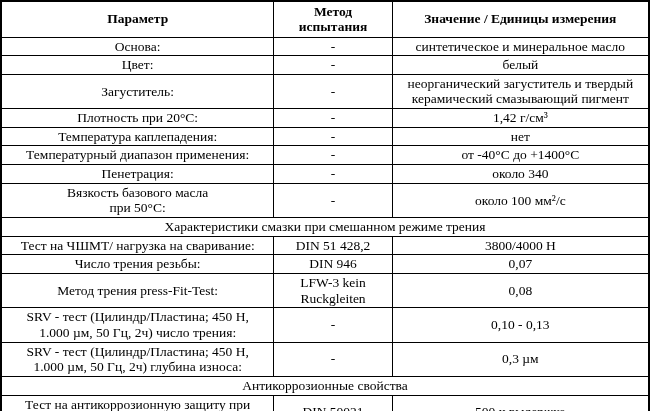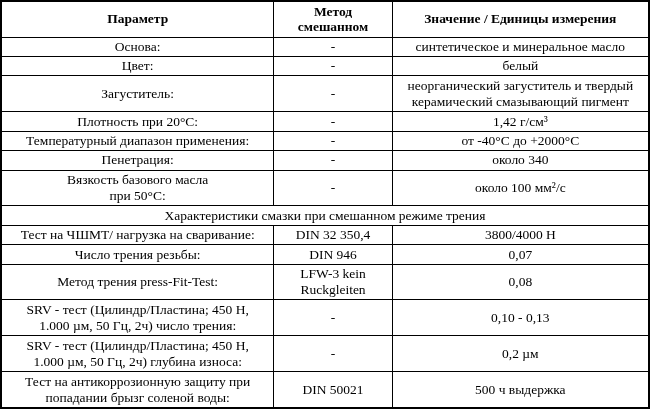--- a/index.html
+++ b/index.html
@@ -54,21 +54,21 @@
   <table class="specs">
     <colgroup>
       <col class="c1">
       <col class="c2">
       <col class="c3">
     </colgroup>
     <thead>
       <tr class="header-row">
         <th>Параметр</th>
         <th>Метод
-смешанном</th>
+испытания</th>
         <th>Значение / Единицы измерения</th>
       </tr>
     </thead>
     <tbody>
         <tr class="single-row">
           <td>Основа:</td>
           <td>-</td>
           <td>синтетическое и минеральное масло</td>
         </tr>
         <tr class="single-row">
@@ -80,41 +80,46 @@
           <td>Загуститель:</td>
           <td>-</td>
           <td>неорганический загуститель и твердый керамический смазывающий пигмент</td>
         </tr>
         <tr class="single-row">
           <td>Плотность при 20°С:</td>
           <td>-</td>
           <td>1,42 г/см³</td>
         </tr>
         <tr class="single-row">
+          <td>Температура каплепадения:</td>
+          <td>-</td>
+          <td>нет</td>
+        </tr>
+        <tr class="single-row">
           <td>Температурный диапазон применения:</td>
           <td>-</td>
-          <td>от -40°С до +2000°С</td>
+          <td>от -40°С до +1400°С</td>
         </tr>
         <tr class="single-row">
           <td>Пенетрация:</td>
           <td>-</td>
           <td>около 340</td>
         </tr>
         <tr class="double-row">
           <td>Вязкость базового масла
 при 50°С:</td>
           <td>-</td>
           <td>около 100 мм²/с</td>
         </tr>
         <tr class="section-row">
           <td colspan="3" class="section-cell">Характеристики смазки при смешанном режиме трения</td>
         </tr>
         <tr class="single-row">
           <td>Тест на ЧШМТ/ нагрузка на сваривание:</td>
-          <td>DIN 32 350,4</td>
+          <td>DIN 51 428,2</td>
           <td>3800/4000 Н</td>
         </tr>
         <tr class="single-row">
           <td>Число трения резьбы:</td>
           <td>DIN 946</td>
           <td>0,07</td>
         </tr>
         <tr class="double-row">
           <td>Метод трения press-Fit-Test:</td>
           <td>LFW-3 kein
@@ -124,21 +129,24 @@
         <tr class="double-row">
           <td>SRV - тест (Цилиндр/Пластина; 450 Н,
 1.000 µм, 50 Гц, 2ч) число трения:</td>
           <td>-</td>
           <td>0,10 - 0,13</td>
         </tr>
         <tr class="double-row">
           <td>SRV - тест (Цилиндр/Пластина; 450 Н,
 1.000 µм, 50 Гц, 2ч) глубина износа:</td>
           <td>-</td>
-          <td>0,2 µм</td>
+          <td>0,3 µм</td>
+        </tr>
+        <tr class="section-row">
+          <td colspan="3" class="section-cell">Антикоррозионные свойства</td>
         </tr>
         <tr class="double-row">
           <td>Тест на антикоррозионную защиту при
 попадании брызг соленой воды:</td>
           <td>DIN 50021</td>
           <td>500 ч выдержка</td>
         </tr>
       </tbody>
   </table>
 </div>

